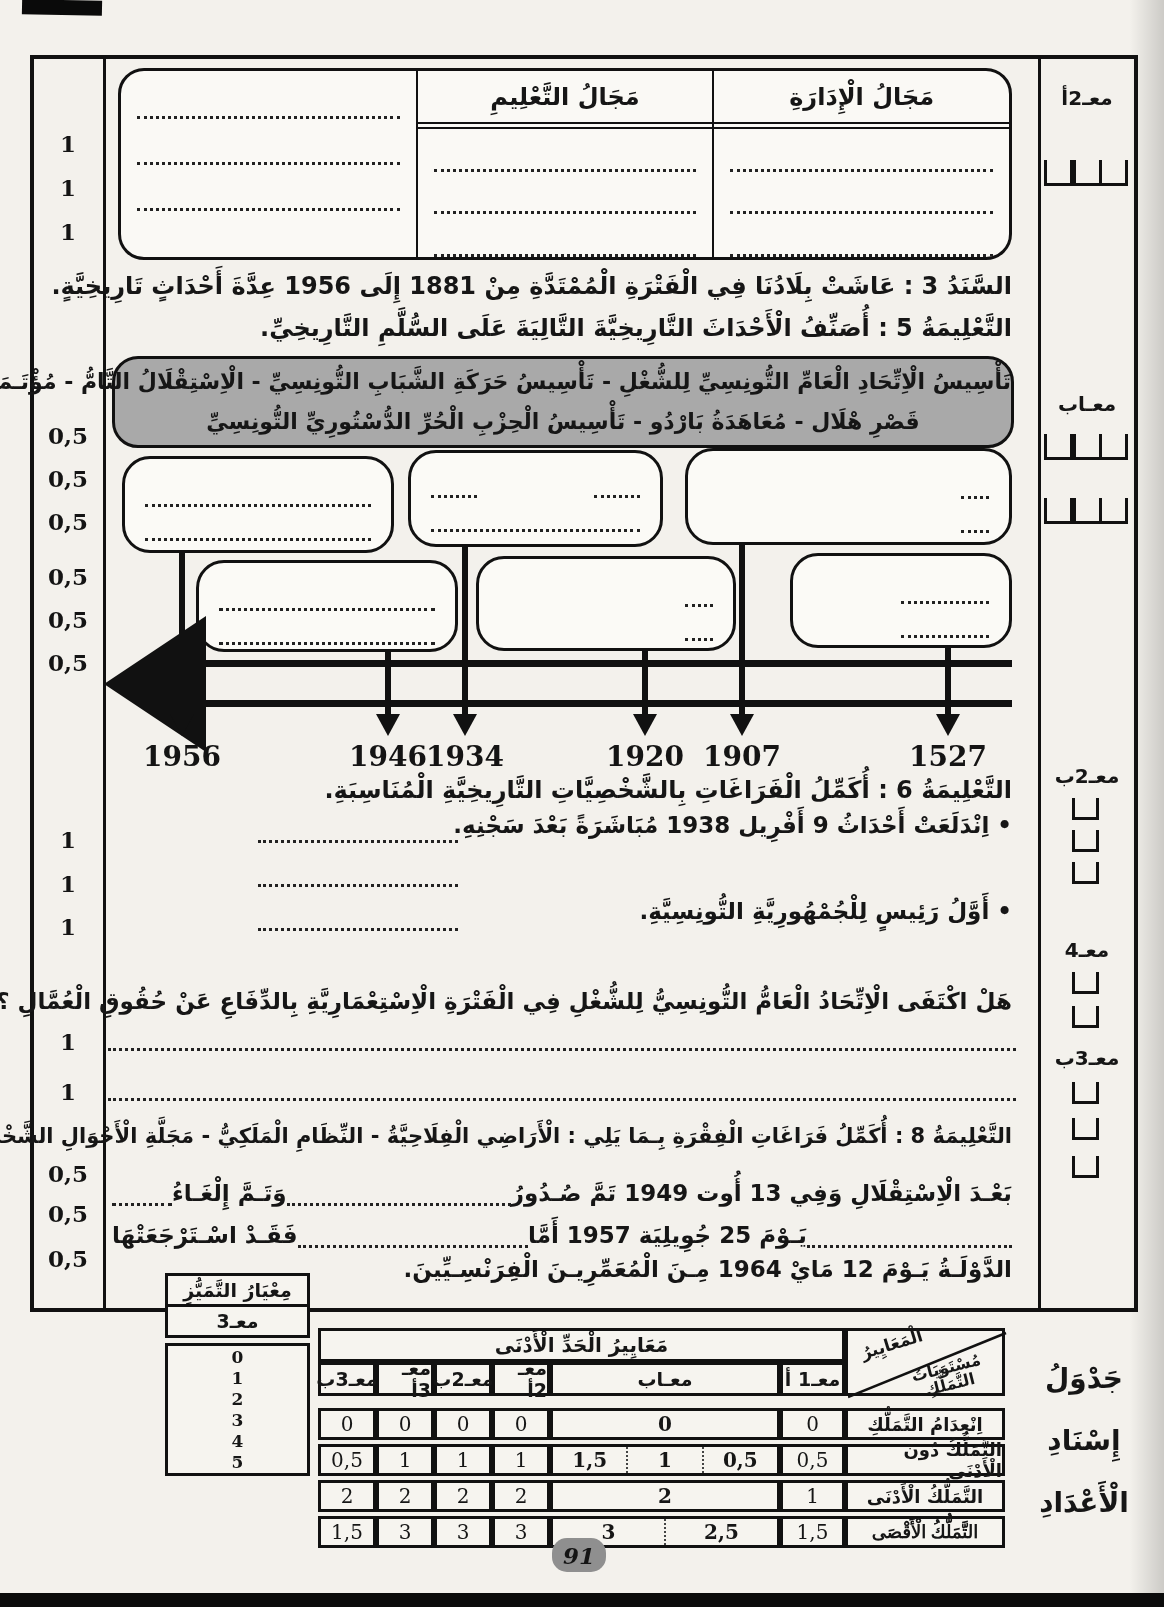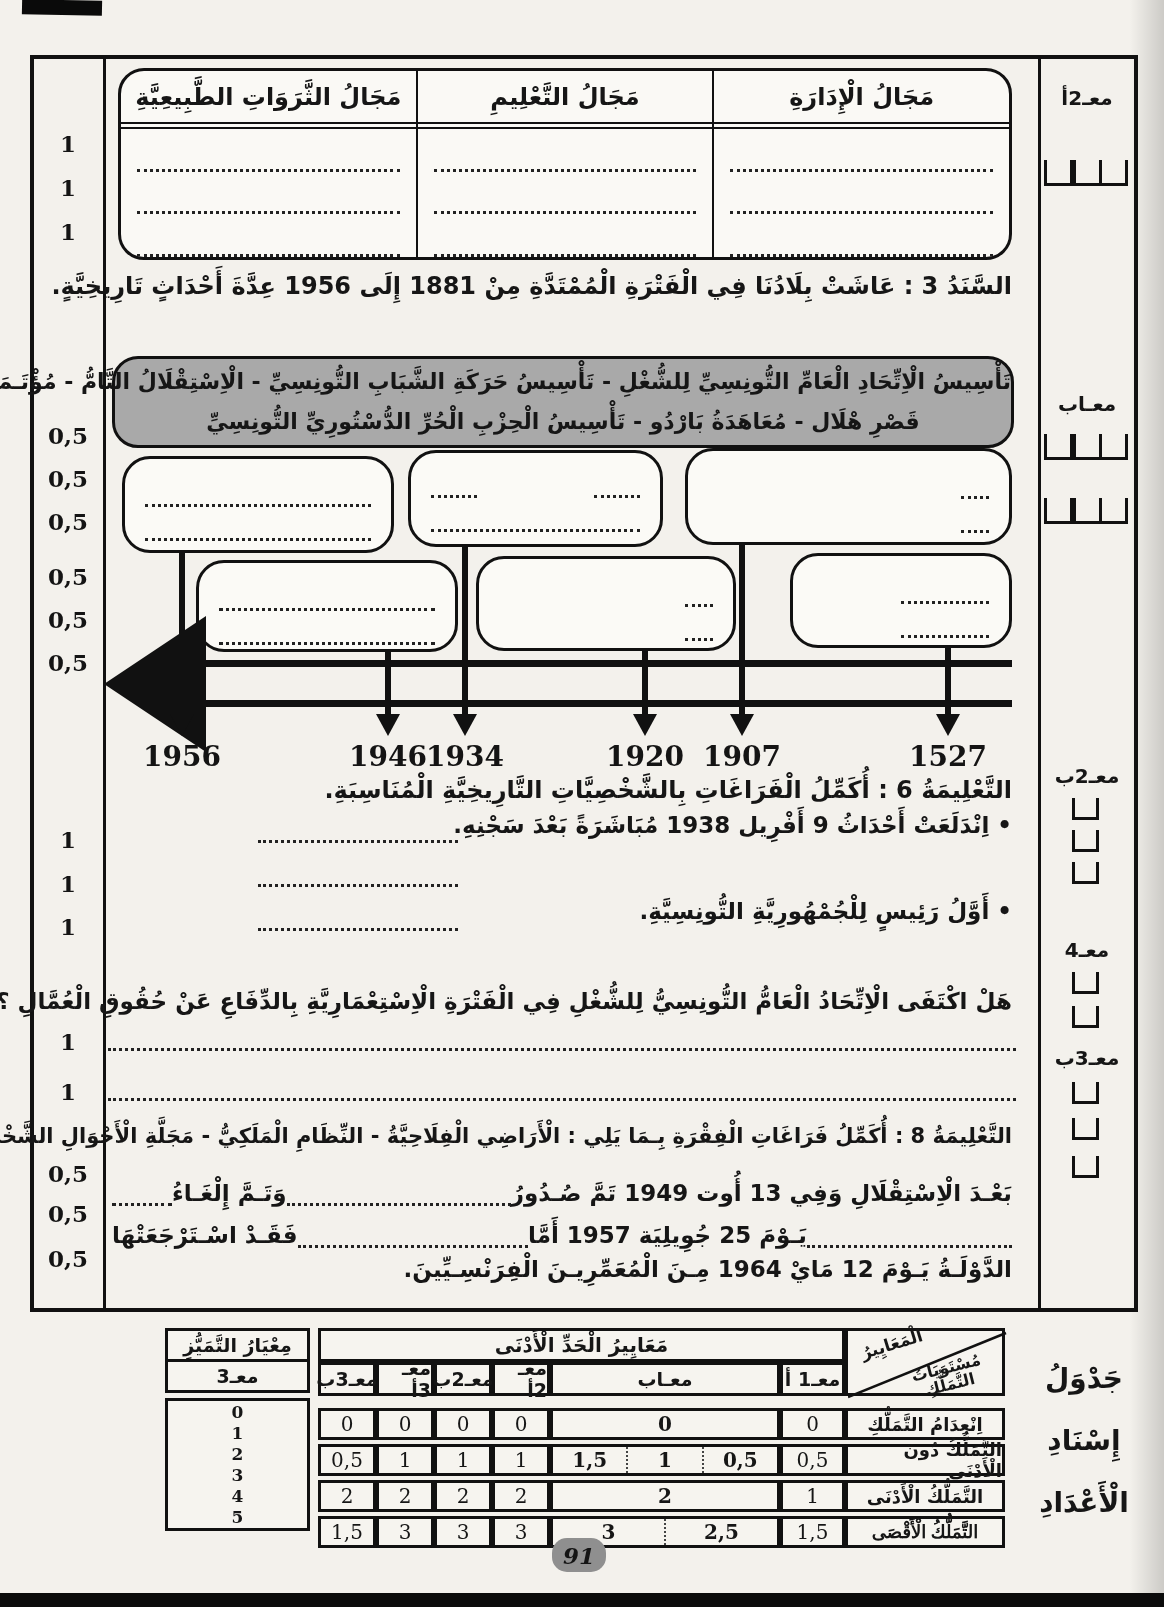--- a/index.html
+++ b/index.html
@@ -76,21 +76,21 @@
   .g-cell{border:3px solid #111;box-sizing:border-box;display:flex;align-items:center;justify-content:center;
      font-size:19px;background:#f6f4ef;}
   .g-rows{position:absolute;right:0;top:80px;width:687px;}
   .g-row{display:flex;direction:rtl;height:32px;margin-bottom:4px;}
   .w-lbl{width:160px;} .w-a{width:65px;} .w-b{width:230px;} .w-s{width:58px;}
   .g-num{font-family:"DejaVu Serif",serif;font-size:20px;}
   .g-sublist{display:flex;direction:rtl;width:100%;height:100%;}
   .g-sublist span{flex:1;display:flex;align-items:center;justify-content:center;
      font-family:"DejaVu Serif",serif;font-size:20px;font-weight:bold;}
   .g-sublist span + span{border-right:2.5px dotted #444;}
-  .exc{left:165px;top:1328px;width:145px;}
+  .exc{left:165px;top:1273px;width:145px;}
   .exc > div{border:3px solid #111;box-sizing:border-box;display:flex;align-items:center;justify-content:center;background:#f6f4ef;}
   .exc-h{height:34px;font-size:19px;}
   .exc-s{height:34px;font-size:19px;margin-top:-3px;}
   .exc-v{height:133px;margin-top:5px;flex-direction:column;}
   .exc-v div{font-family:"DejaVu Serif",serif;font-weight:bold;font-size:17px;line-height:21px;}
   .g-title{left:1008px;top:1348px;width:152px;text-align:center;font-size:28px;line-height:62px;}
 
   .badge{left:552px;top:1538px;width:54px;height:34px;background:#8f8f8f;border-radius:15px;
      display:flex;align-items:center;justify-content:center;font-family:"DejaVu Serif",serif;
      font-style:italic;font-weight:bold;font-size:23px;color:#141414;}
@@ -135,28 +135,28 @@
       <div class="tt-line"></div>
       <div class="tt-line"></div>
     </div>
     <div class="tt-col">
       <div class="tt-h ar">مَجَالُ التَّعْلِيمِ</div>
       <div class="tt-line"></div>
       <div class="tt-line"></div>
       <div class="tt-line"></div>
     </div>
     <div class="tt-col">
-      <div class="tt-h ar">مَجَالُ الثَّرَوَاتِ الطَّبِيعِيَّةِ</div>
       <div class="tt-line"></div>
       <div class="tt-line"></div>
       <div class="tt-line"></div>
     </div>
   </div>
 
   <div class="abs txtblock ar rline nowrap" style="top:272px">السَّنَدُ 3 : عَاشَتْ بِلَادُنَا فِي الْفَتْرَةِ الْمُمْتَدَّةِ مِنْ 1881 إِلَى 1956 عِدَّةَ أَحْدَاثٍ تَارِيخِيَّةٍ.</div>
+  <div class="abs txtblock ar rline nowrap" style="top:314px">التَّعْلِيمَةُ 5 : أُصَنِّفُ الْأَحْدَاثَ التَّارِيخِيَّةَ التَّالِيَةَ عَلَى السُّلَّمِ التَّارِيخِيِّ.</div>
 
   <div class="abs events-box ar">
     <div class="nowrap">تَأْسِيسُ الْاِتِّحَادِ الْعَامِّ التُّونِسِيِّ لِلشُّغْلِ - تَأْسِيسُ حَرَكَةِ الشَّبَابِ التُّونِسِيِّ - الْاِسْتِقْلَالُ التَّامُّ - مُؤْتَـمَرُ</div>
     <div class="nowrap">قَصْرِ هْلَال - مُعَاهَدَةُ بَارْدُو - تَأْسِيسُ الْحِزْبِ الْحُرِّ الدُّسْتُورِيِّ التُّونِسِيِّ</div>
   </div>
 
   <div class="abs tbox" style="left:122px;top:456px;width:272px;height:97px">
     <div class="bline full"></div>
     <div class="bline full"></div>
   </div>

